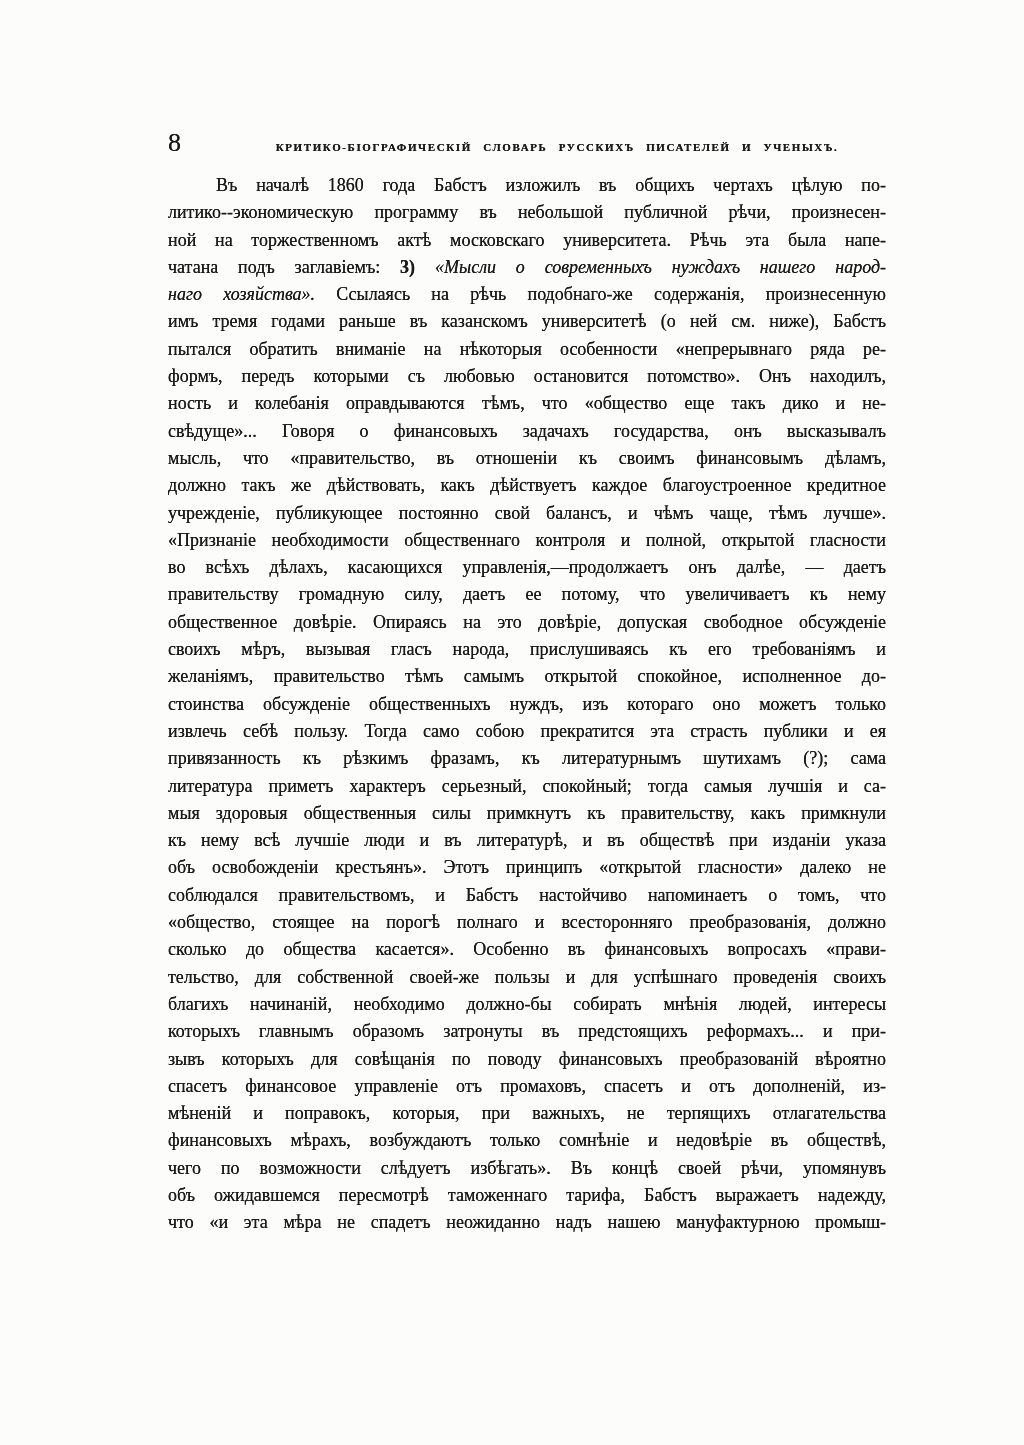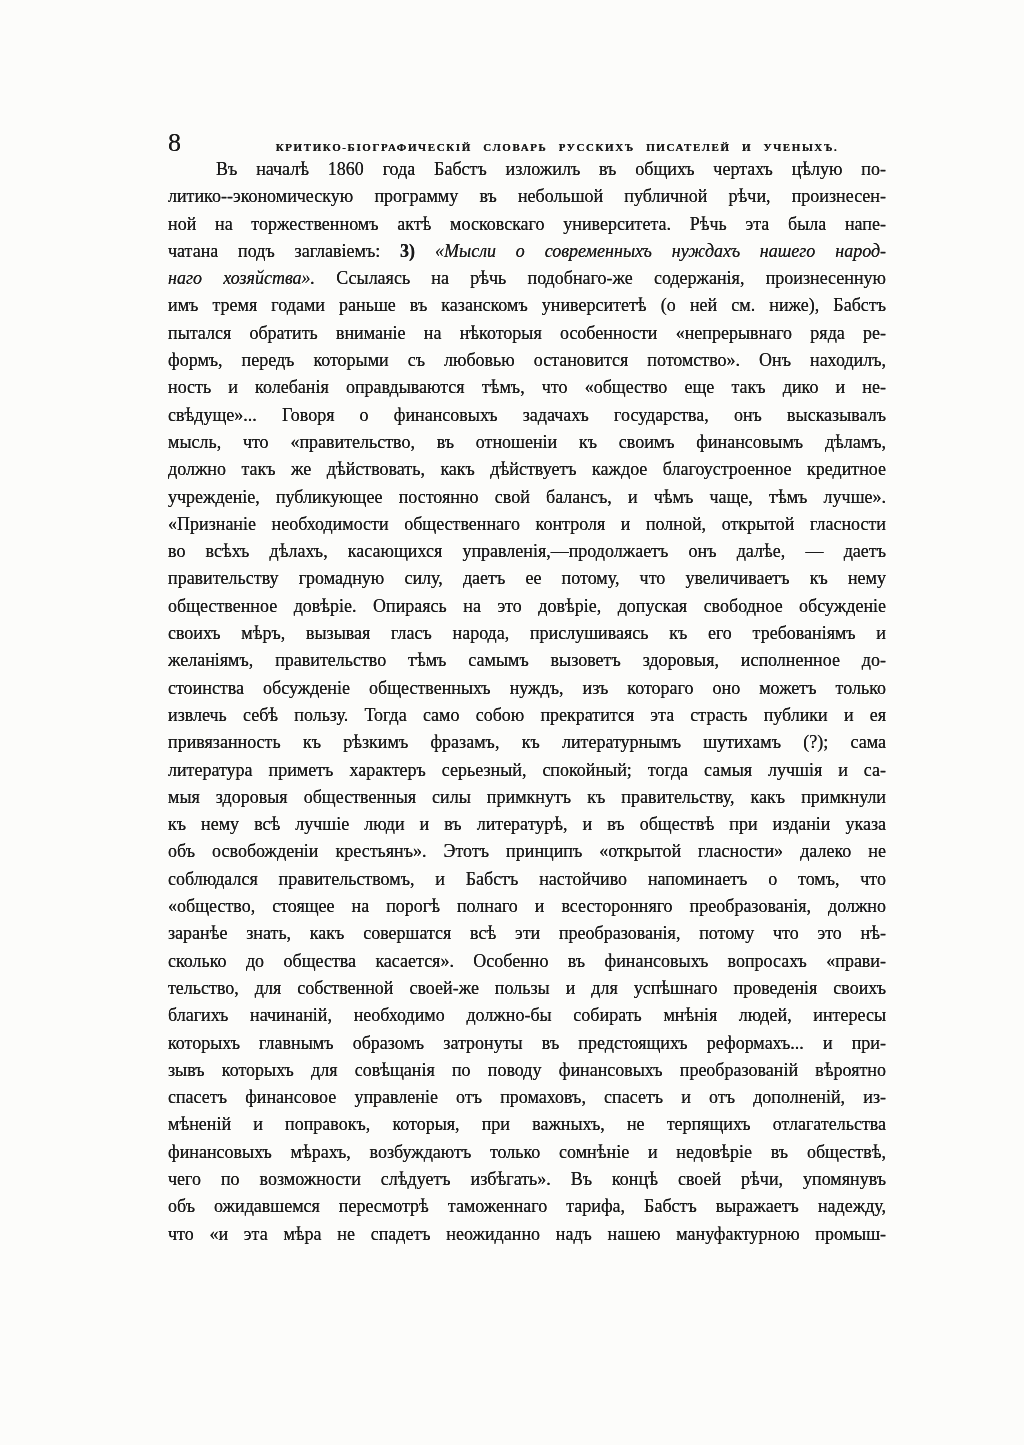--- a/index.html
+++ b/index.html
@@ -28,21 +28,21 @@
     text-align:center;
     font-weight:bold;
     font-size:11px;
     letter-spacing:1.6px;
     word-spacing:7px;
     white-space:nowrap;
     text-shadow:0 0 0.4px currentColor;
   }
   .text-column{
     position:absolute;
-    top:156px;left:168px;width:718px;
+    top:172px;left:168px;width:718px;
   }
   .line{
     font-size:18px;
     line-height:27.3px;
     height:27.3px;
     overflow:hidden;
     text-align:justify;
     text-align-last:justify;
     white-space:normal;
     word-spacing:1.5px;
@@ -73,31 +73,30 @@
       <div class="line"><span class="s-n">ность и колебанія оправдываются тѣмъ, что «общество еще такъ дико и не-</span></div>
       <div class="line"><span class="s-n">свѣдуще»... Говоря о финансовыхъ задачахъ государства, онъ высказывалъ</span></div>
       <div class="line"><span class="s-n">мысль, что «правительство, въ отношеніи къ своимъ финансовымъ дѣламъ,</span></div>
       <div class="line"><span class="s-n">должно такъ же дѣйствовать, какъ дѣйствуетъ каждое благоустроенное кредитное</span></div>
       <div class="line"><span class="s-n">учрежденіе, публикующее постоянно свой балансъ, и чѣмъ чаще, тѣмъ лучше».</span></div>
       <div class="line"><span class="s-n">«Признаніе необходимости общественнаго контроля и полной, открытой гласности</span></div>
       <div class="line"><span class="s-n">во всѣхъ дѣлахъ, касающихся управленія,—продолжаетъ онъ далѣе, — даетъ</span></div>
       <div class="line"><span class="s-n">правительству громадную силу, даетъ ее потому, что увеличиваетъ къ нему</span></div>
       <div class="line"><span class="s-n">общественное довѣріе. Опираясь на это довѣріе, допуская свободное обсужденіе</span></div>
       <div class="line"><span class="s-n">своихъ мѣръ, вызывая гласъ народа, прислушиваясь къ его требованіямъ и</span></div>
-      <div class="line"><span class="s-n">желаніямъ, правительство тѣмъ самымъ вызоветъ здоровыя, исполненное до-</span></div>
+      <div class="line"><span class="s-n">желаніямъ, правительство тѣмъ самымъ открытой спокойное, исполненное до-</span></div>
       <div class="line"><span class="s-n">стоинства обсужденіе общественныхъ нуждъ, изъ котораго оно можетъ только</span></div>
       <div class="line"><span class="s-n">извлечь себѣ пользу. Тогда само собою прекратится эта страсть публики и ея</span></div>
       <div class="line"><span class="s-n">привязанность къ рѣзкимъ фразамъ, къ литературнымъ шутихамъ (?); сама</span></div>
       <div class="line"><span class="s-n">литература приметъ характеръ серьезный, спокойный; тогда самыя лучшія и са-</span></div>
       <div class="line"><span class="s-n">мыя здоровыя общественныя силы примкнутъ къ правительству, какъ примкнули</span></div>
       <div class="line"><span class="s-n">къ нему всѣ лучшіе люди и въ литературѣ, и въ обществѣ при изданіи указа</span></div>
       <div class="line"><span class="s-n">объ освобожденіи крестьянъ». Этотъ принципъ «открытой гласности» далеко не</span></div>
       <div class="line"><span class="s-n">соблюдался правительствомъ, и Бабстъ настойчиво напоминаетъ о томъ, что</span></div>
       <div class="line"><span class="s-n">«общество, стоящее на порогѣ полнаго и всесторонняго преобразованія, должно</span></div>
-      <div class="line"><span class="s-n">заранѣе знать, какъ совершатся всѣ эти преобразованія, потому что это нѣ-</span></div>
       <div class="line"><span class="s-n">сколько до общества касается». Особенно въ финансовыхъ вопросахъ «прави-</span></div>
       <div class="line"><span class="s-n">тельство, для собственной своей-же пользы и для успѣшнаго проведенія своихъ</span></div>
       <div class="line"><span class="s-n">благихъ начинаній, необходимо должно-бы собирать мнѣнія людей, интересы</span></div>
       <div class="line"><span class="s-n">которыхъ главнымъ образомъ затронуты въ предстоящихъ реформахъ... и при-</span></div>
       <div class="line"><span class="s-n">зывъ которыхъ для совѣщанія по поводу финансовыхъ преобразованій вѣроятно</span></div>
       <div class="line"><span class="s-n">спасетъ финансовое управленіе отъ промаховъ, спасетъ и отъ дополненій, из-</span></div>
       <div class="line"><span class="s-n">мѣненій и поправокъ, которыя, при важныхъ, не терпящихъ отлагательства</span></div>
       <div class="line"><span class="s-n">финансовыхъ мѣрахъ, возбуждаютъ только сомнѣніе и недовѣріе въ обществѣ,</span></div>
       <div class="line"><span class="s-n">чего по возможности слѣдуетъ избѣгать». Въ концѣ своей рѣчи, упомянувъ</span></div>
       <div class="line"><span class="s-n">объ ожидавшемся пересмотрѣ таможеннаго тарифа, Бабстъ выражаетъ надежду,</span></div>

